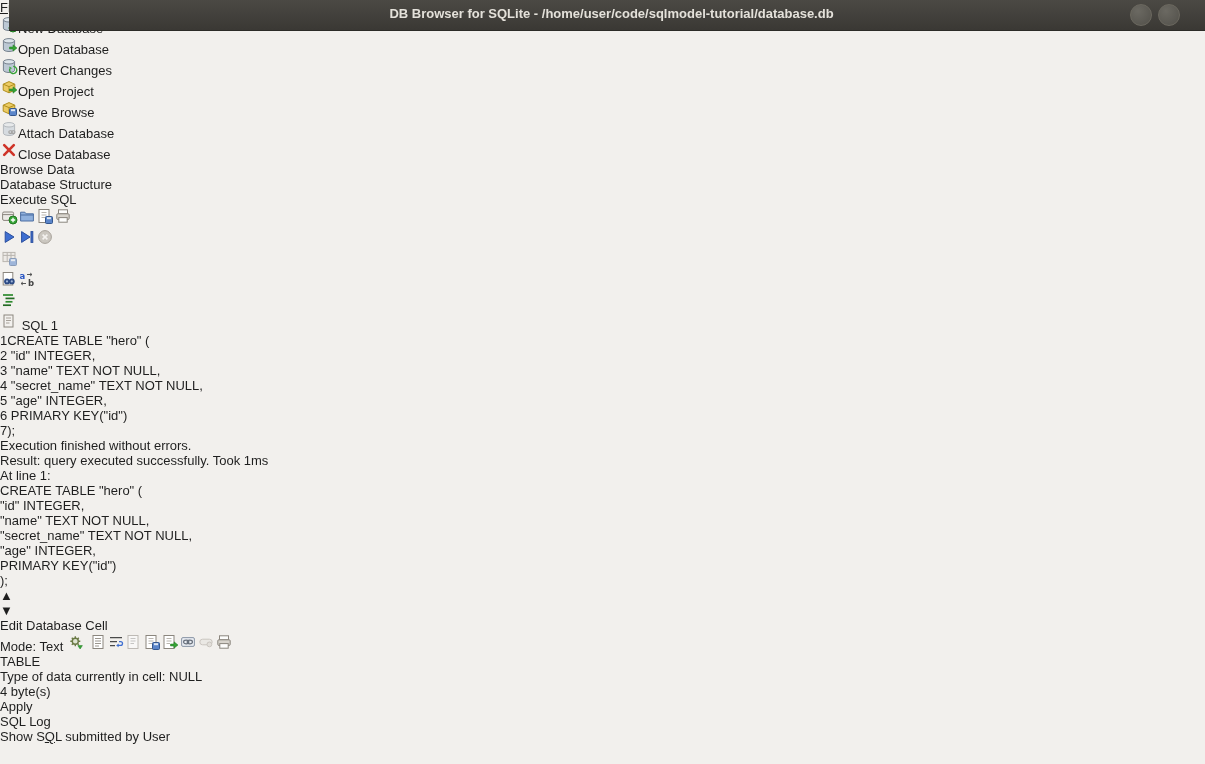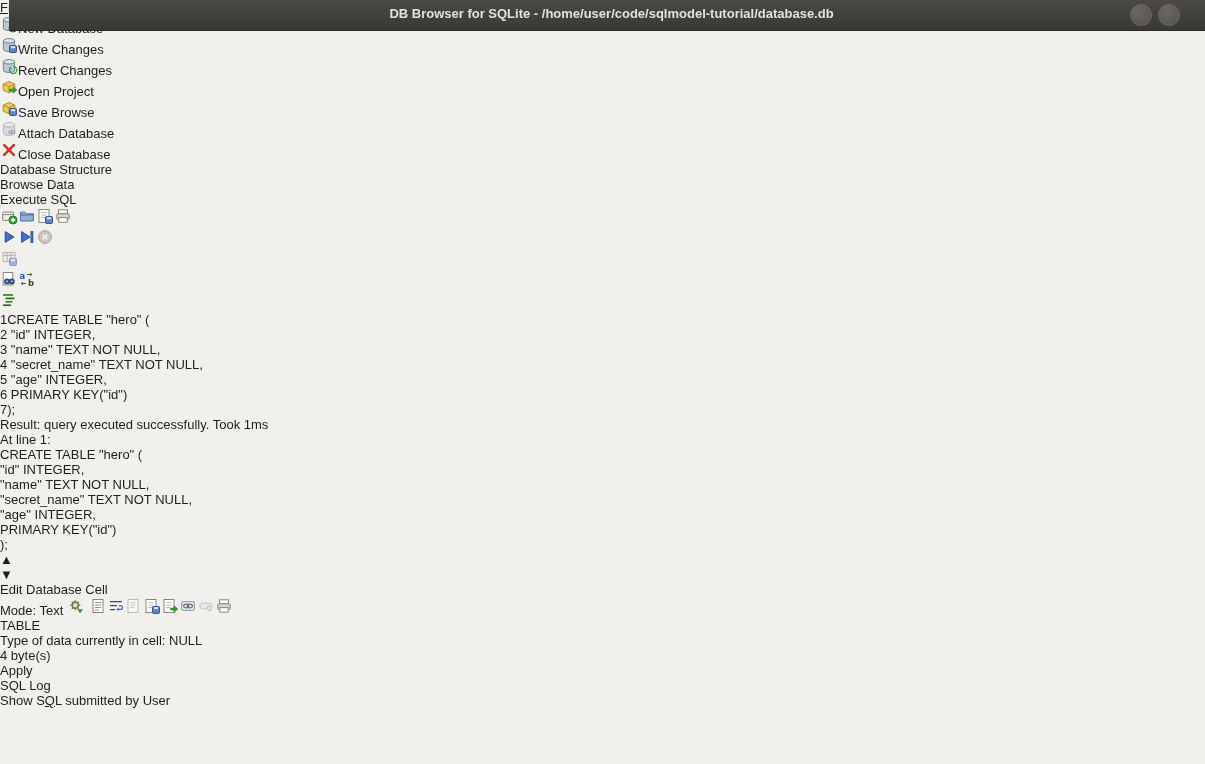--- a/index.html
+++ b/index.html
@@ -150,27 +150,26 @@
   <div id="menubar"><span class="menu-item"><u>F</u>ile</span><span class="menu-item"><u>E</u>dit</span><span class="menu-item"><u>V</u>iew</span><span class="menu-item"><u>T</u>ools</span><span class="menu-item"><u>H</u>elp</span></div>
 
   <div id="toolbar">
       <div class="grip"></div>
       <div class="tbtn"><span class="ticon"><svg viewBox="0 0 18 18" width="18" height="18">
             <path d="M3.4 4.8v8.4c0 1.3 2.5 2.3 5.6 2.3s5.6-1 5.6-2.3V4.8" fill="#bcc8d4" stroke="#77828e"></path>
             <ellipse cx="9" cy="4.8" rx="5.6" ry="2.2" fill="#dde4ea" stroke="#77828e"></ellipse>
             <circle cx="13" cy="13" r="4" fill="#36a336" stroke="#1f7a1f"></circle>
             <path d="M13 10.8v4.4M10.8 13h4.4" stroke="#fff" stroke-width="1.3" fill="none"></path>
           </svg></span><span>New Database</span></div>
-      <div class="vsep"></div>
       <div class="tbtn"><span class="ticon"><svg viewBox="0 0 18 18" width="18" height="18">
             <path d="M3.4 4.8v8.4c0 1.3 2.5 2.3 5.6 2.3s5.6-1 5.6-2.3V4.8" fill="#bcc8d4" stroke="#77828e"></path>
             <ellipse cx="9" cy="4.8" rx="5.6" ry="2.2" fill="#dde4ea" stroke="#77828e"></ellipse>
-            <rect x="9.5" y="9.5" width="7" height="7" rx="1" fill="#5b85c9" stroke="#33568e"></rect>
-            <rect x="11" y="10.2" width="4" height="2" fill="#dce6f4"></rect>
-          </svg></span><span>Write Changes</span></div>
+            <path d="M9.5 11h3.5V8.8l4 3.2-4 3.2V13H9.5z" fill="#36a336" stroke="#1f7a1f" stroke-width="0.5"></path>
+          </svg></span><span>Open Database</span><span class="caret"></span></div>
+      <div class="vsep"></div>
       <div class="tbtn"><span class="ticon"><svg viewBox="0 0 18 18" width="18" height="18">
             <path d="M3.4 4.8v8.4c0 1.3 2.5 2.3 5.6 2.3s5.6-1 5.6-2.3V4.8" fill="#bcc8d4" stroke="#77828e"></path>
             <ellipse cx="9" cy="4.8" rx="5.6" ry="2.2" fill="#dde4ea" stroke="#77828e"></ellipse>
             <path d="M13.2 9.4a3.6 3.6 0 1 1-3.4 2.4" fill="none" stroke="#36a336" stroke-width="1.4"></path>
             <path d="M9.2 9.4l.5 2.7 2.5-.9z" fill="#36a336"></path>
           </svg></span><span>Revert Changes</span></div>
       <div class="grip"></div>
       <div class="tbtn"><span class="ticon"><svg viewBox="0 0 18 18" width="18" height="18">
             <path d="M3.2 6.2L9 3.6l5.8 2.6v6L9 14.8l-5.8-2.6z" fill="#eccb63" stroke="#b08f1e"></path>
             <path d="M3.2 6.2L9 8.6l5.8-2.4M9 8.6v6.2" fill="none" stroke="#b08f1e"></path>
@@ -191,22 +190,22 @@
               <rect x="11.6" y="10.8" width="3.4" height="2.6" rx="1.3" fill="none" stroke="#555" stroke-width="1.1"></rect>
             </g>
           </svg></span><span>Attach Database</span></div>
       <div class="vsep"></div>
       <div class="tbtn"><span class="ticon"><svg viewBox="0 0 18 18" width="18" height="18">
             <path d="M4.2 4.2l9.6 9.6M13.8 4.2l-9.6 9.6" stroke="#cf3428" stroke-width="2.6" stroke-linecap="round"></path>
           </svg></span><span>Close Database</span></div>
     </div>
 
   <div id="maintabs">
+      <div class="mtab">Browse Data</div>
       <div class="mtab">Database Structure</div>
-      <div class="mtab">Browse Data</div>
       <div class="mtab active">Execute SQL</div>
     </div>
 
   <div id="leftpanel">
     <div id="sqltoolbar"><span class="sbtn"><span class="ticon"><svg viewBox="0 0 18 18" width="18" height="18">
               <rect x="2.6" y="5" width="11" height="8.4" rx="1.4" fill="#eceae6" stroke="#8b867e"></rect>
               <path d="M2.6 7.6h11" stroke="#8b867e"></path>
               <circle cx="13" cy="13" r="4" fill="#36a336" stroke="#1f7a1f"></circle>
               <path d="M13 10.8v4.4M10.8 13h4.4" stroke="#fff" stroke-width="1.3" fill="none"></path>
             </svg></span></span><span class="sbtn"><span class="ticon"><svg viewBox="0 0 18 18" width="18" height="18">
@@ -247,36 +246,47 @@
               <text x="1.5" y="8.5" font-size="8.5" font-family="DejaVu Sans" font-weight="bold" fill="#2b57c4">a</text>
               <text x="10" y="16" font-size="8.5" font-family="DejaVu Sans" font-weight="bold" fill="#444">b</text>
               <path d="M9 4.5h5m0 0l-1.8-1.4M14 4.5l-1.8 1.4" stroke="#555" fill="none"></path>
               <path d="M8 13.5H3m0 0l1.8-1.4M3 13.5l1.8 1.4" stroke="#555" fill="none"></path>
             </svg></span></span><div class="vsep"></div><span class="sbtn"><span class="ticon"><svg viewBox="0 0 18 18" width="18" height="18">
               <path d="M3 4h10" stroke="#2e8b2e" stroke-width="1.7"></path>
               <path d="M5.5 7.4h9" stroke="#246b24" stroke-width="1.7"></path>
               <path d="M5.5 10.8h7" stroke="#2e8b2e" stroke-width="1.7"></path>
               <path d="M3 14.2h8" stroke="#246b24" stroke-width="1.7"></path>
             </svg></span></span></div>
+    <div id="sqltabbar">
+      <div class="sqltab">
+        <span class="ticon" id="sqltabicon"><svg viewBox="0 0 18 18" width="18" height="18">
+              <rect x="4" y="3" width="9" height="12" fill="#f3f1ee" stroke="#8b867e"></rect>
+              <path d="M6 6h5M6 8.5h5M6 11h3.5" stroke="#a8a29a" fill="none"></path>
+            </svg></span>
+        <span>SQL 1</span>
+        <span class="tabx"></span>
+      </div>
+    </div>
     <div id="editor" class="codebox">
       <div class="codepad" id="editor-lines">
           <div class="cl"><span class="ln">1</span><span class="fold start"><span class="fbox"></span></span><span class="codeln"><span class="tk-k">CREATE TABLE</span><span class="tk-p"> </span><span class="tk-s">"hero"</span><span class="tk-p"> (</span></span></div>
           <div class="cl"><span class="ln">2</span><span class="fold mid"></span><span class="codeln"><span class="tk-p">  </span><span class="tk-s">"id"</span><span class="tk-p">  </span><span class="tk-k">INTEGER</span><span class="tk-p">,</span></span></div>
           <div class="cl"><span class="ln">3</span><span class="fold mid"></span><span class="codeln"><span class="tk-p">  </span><span class="tk-s">"name"</span><span class="tk-p">  </span><span class="tk-k">TEXT NOT NULL</span><span class="tk-p">,</span></span></div>
           <div class="cl"><span class="ln">4</span><span class="fold mid"></span><span class="codeln"><span class="tk-p">  </span><span class="tk-s">"secret_name"</span><span class="tk-p"> </span><span class="tk-k">TEXT NOT NULL</span><span class="tk-p">,</span></span></div>
           <div class="cl"><span class="ln">5</span><span class="fold mid"></span><span class="codeln"><span class="tk-p">  </span><span class="tk-s">"age"</span><span class="tk-p"> </span><span class="tk-k">INTEGER</span><span class="tk-p">,</span></span></div>
           <div class="cl"><span class="ln">6</span><span class="fold end"></span><span class="codeln"><span class="tk-p">  </span><span class="tk-k">PRIMARY KEY</span><span class="tk-p">(</span><span class="tk-s">"id"</span><span class="tk-p">)</span></span></div>
           <div class="cl"><span class="ln">7</span><span class="fold"></span><span class="codeln"><span class="tk-p">);</span></span></div>
         </div>
     </div>
     <div class="hsplit" style="top:252px"><span class="dots"></span></div>
     <div id="gridpane"></div>
     <div class="hsplit" style="top:444px"><span class="dots"></span></div>
     <div id="msgpane">
       <div id="msglines">
+          <div>Execution finished without errors.</div>
           <div>Result: query executed successfully. Took 1ms</div>
           <div>At line 1:</div>
           <div>CREATE TABLE "hero" (</div>
           <div>  "id"  INTEGER,</div>
           <div>  "name"  TEXT NOT NULL,</div>
           <div>  "secret_name" TEXT NOT NULL,</div>
           <div>  "age" INTEGER,</div>
           <div>  PRIMARY KEY("id")</div>
           <div>);</div>
         </div>

